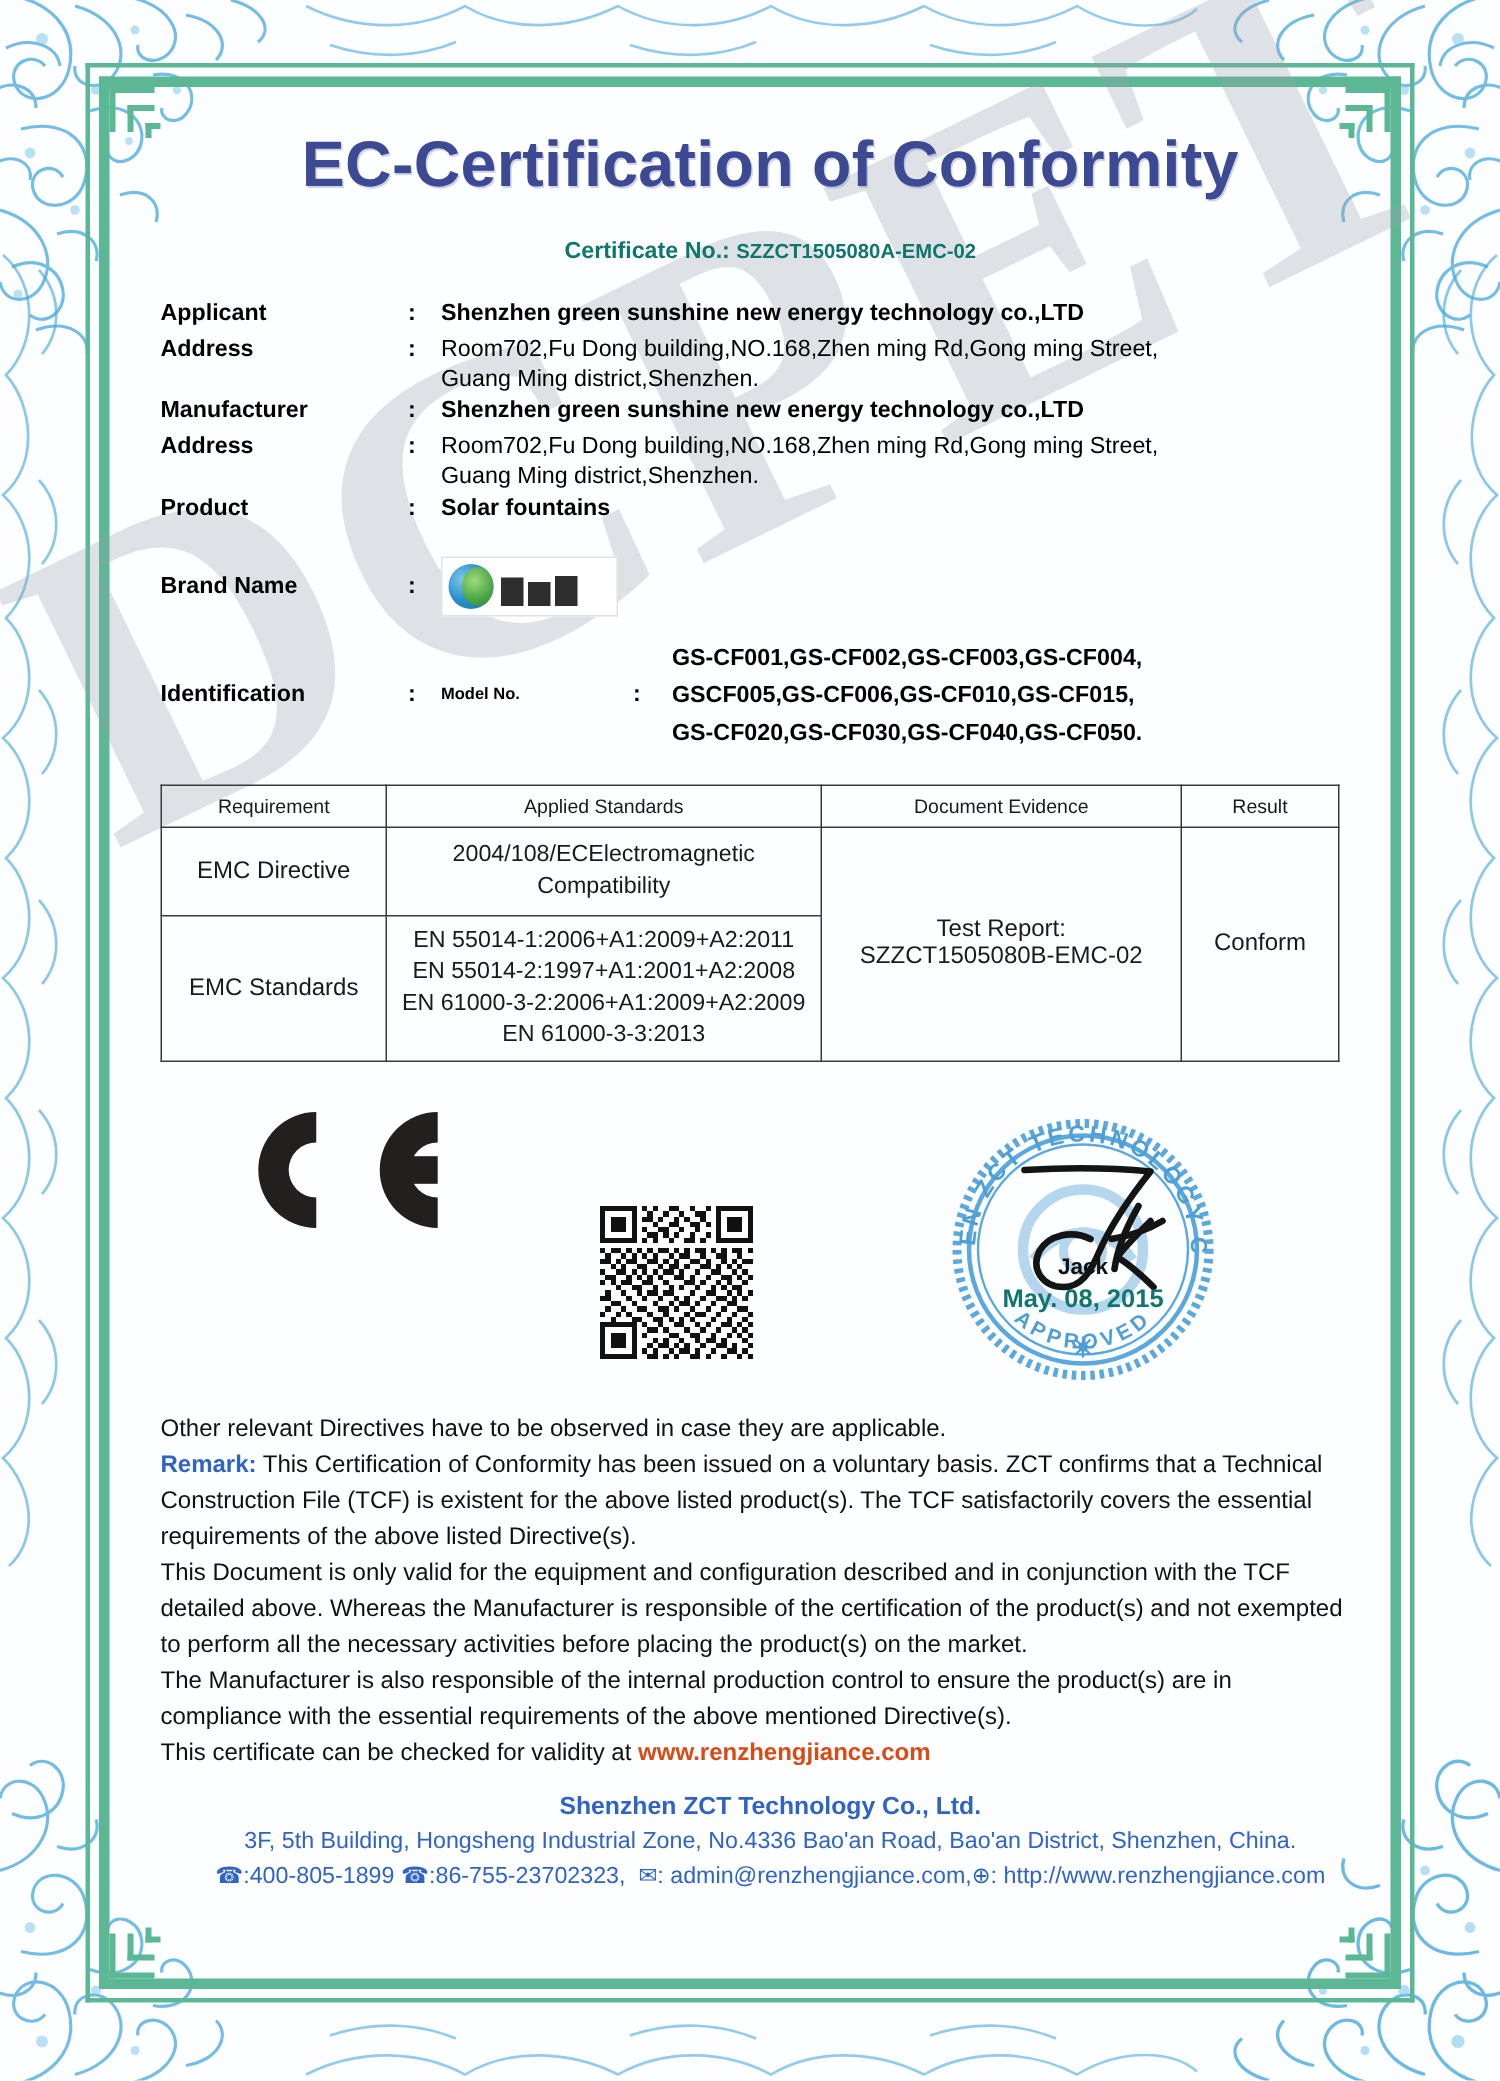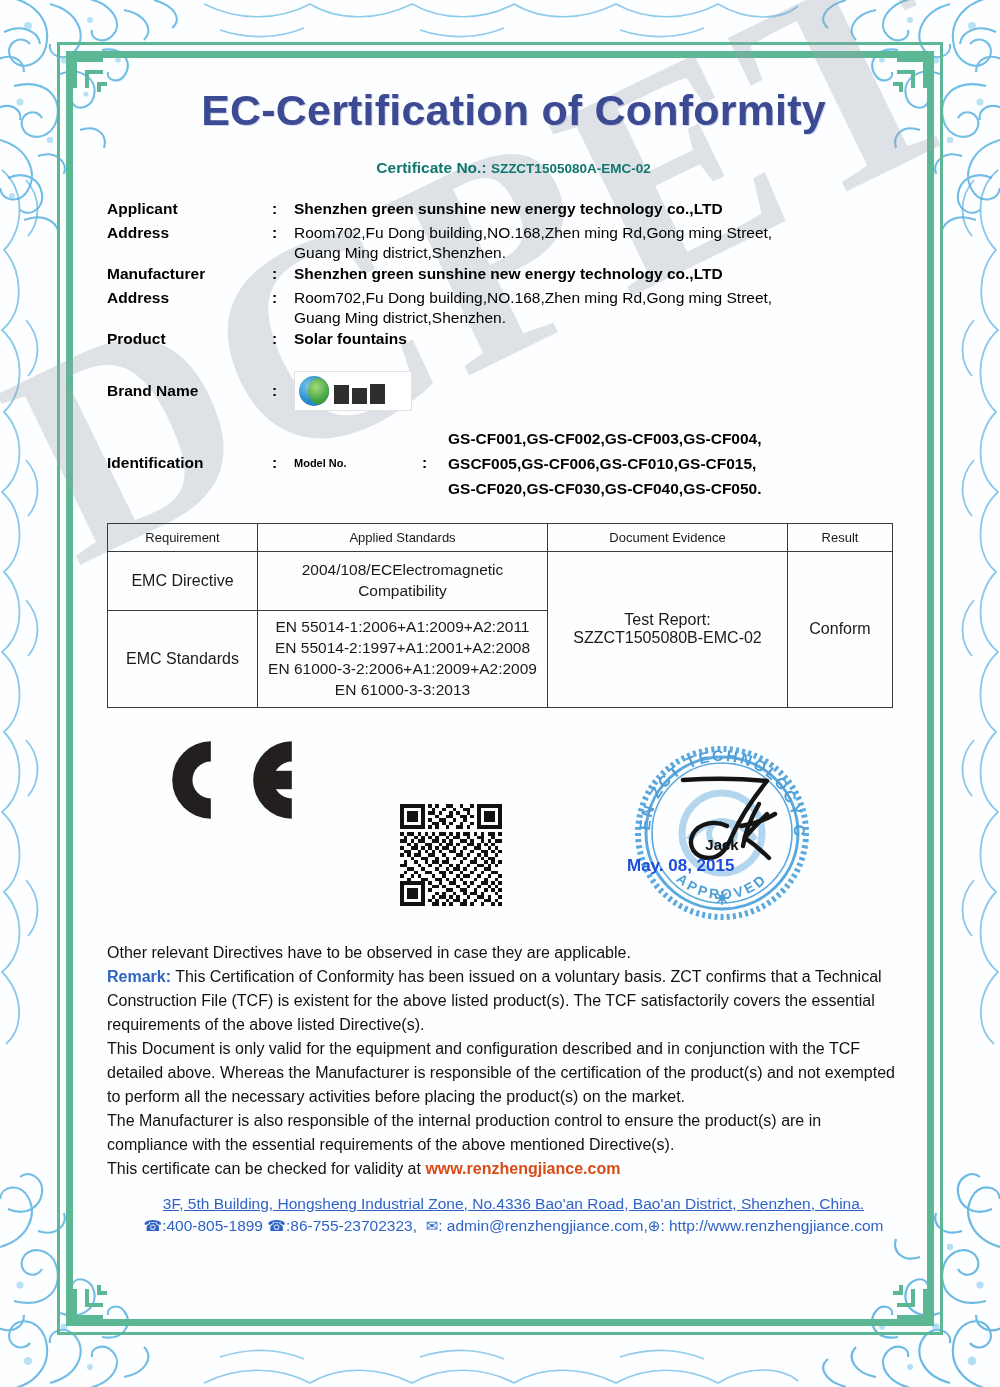--- a/index.html
+++ b/index.html
@@ -94,31 +94,31 @@
   .marks{position:relative;height:215px;margin-top:14px;}
 
   .ce{position:absolute;left:55px;top:12px;width:140px;height:92px;}
 
   .qr{position:absolute;left:283px;top:82px;width:122px;height:102px;}
 
   .seal{position:absolute;left:520px;top:18px;width:190px;height:186px;}
   .seal .sig{position:absolute;left:44px;top:34px;width:120px;height:96px;}
   .seal .nm{position:absolute;left:0;right:0;top:96px;text-align:center;
     font-size:15px;font-weight:700;color:#111;}
-  .seal .dt{position:absolute;left:0;right:0;top:116px;
-    font-size:17px;font-weight:700;color:#1d4ed8;}
+  .seal .dt{position:absolute;left:0;right:0;top:116px;text-align:center;
+    font-size:17px;font-weight:700;color:#0f766e;}
 
   .remark{margin-top:4px;font-size:16px;line-height:1.5;color:#111;width:795px;}
   .remark .kw{color:#2f63c4;font-weight:700;}
   .remark .lnk{color:#d94a15;font-weight:700;}
   .remark p{margin:0;}
 
   .footer{margin-top:14px;text-align:center;}
   .footer .fname{color:#2f63c4;font-weight:700;font-size:16.5px;}
-  .footer .faddr{color:#2f63c4;font-size:15.5px;margin-top:5px;text-decoration:underline;}
+  .footer .faddr{color:#2f63c4;font-size:15.5px;margin-top:5px;}
   .footer .fcontact{color:#2f63c4;font-size:15.5px;margin-top:4px;}
   .footer .ic{font-size:15px;}
 </style>
 </head>
 <body>
 
 <div class="page">
 
   <svg class="filigree fil-tl" viewBox="0 0 230 250">
     <g fill="none" stroke="#49aade" stroke-width="2.1" opacity="0.9">
@@ -714,20 +714,21 @@
 
     <div class="remark">
       <p>Other relevant Directives have to be observed in case they are applicable.</p>
       <p><span class="kw">Remark:</span><span> This Certification of Conformity has been issued on a voluntary basis. ZCT confirms that a Technical Construction File (TCF) is existent for the above listed product(s). The TCF satisfactorily covers the essential requirements of the above listed Directive(s).</span></p>
       <p>This Document is only valid for the equipment and configuration described and in conjunction with the TCF detailed above. Whereas the Manufacturer is responsible of the certification of the product(s) and not exempted to perform all the necessary activities before placing the product(s) on the market.</p>
       <p>The Manufacturer is also responsible of the internal production control to ensure the product(s) are in compliance with the essential requirements of the above mentioned Directive(s).</p>
       <p><span>This certificate can be checked for validity at </span><span class="lnk">www.renzhengjiance.com</span></p>
     </div>
 
     <div class="footer">
+      <div class="fname">Shenzhen ZCT Technology Co., Ltd.</div>
       <div class="faddr">3F, 5th Building, Hongsheng Industrial Zone, No.4336 Bao'an Road, Bao'an District, Shenzhen, China.</div>
       <div class="fcontact">
         <span class="ic">☎</span><span>:400-805-1899</span>
         <span class="ic">☎</span><span>:86-755-23702323,</span>
         &nbsp;<span class="ic">✉</span><span>: admin@renzhengjiance.com,</span><span class="ic">⊕</span><span>: http://www.renzhengjiance.com</span>
       </div>
     </div>
 
   </div>
 </div>

